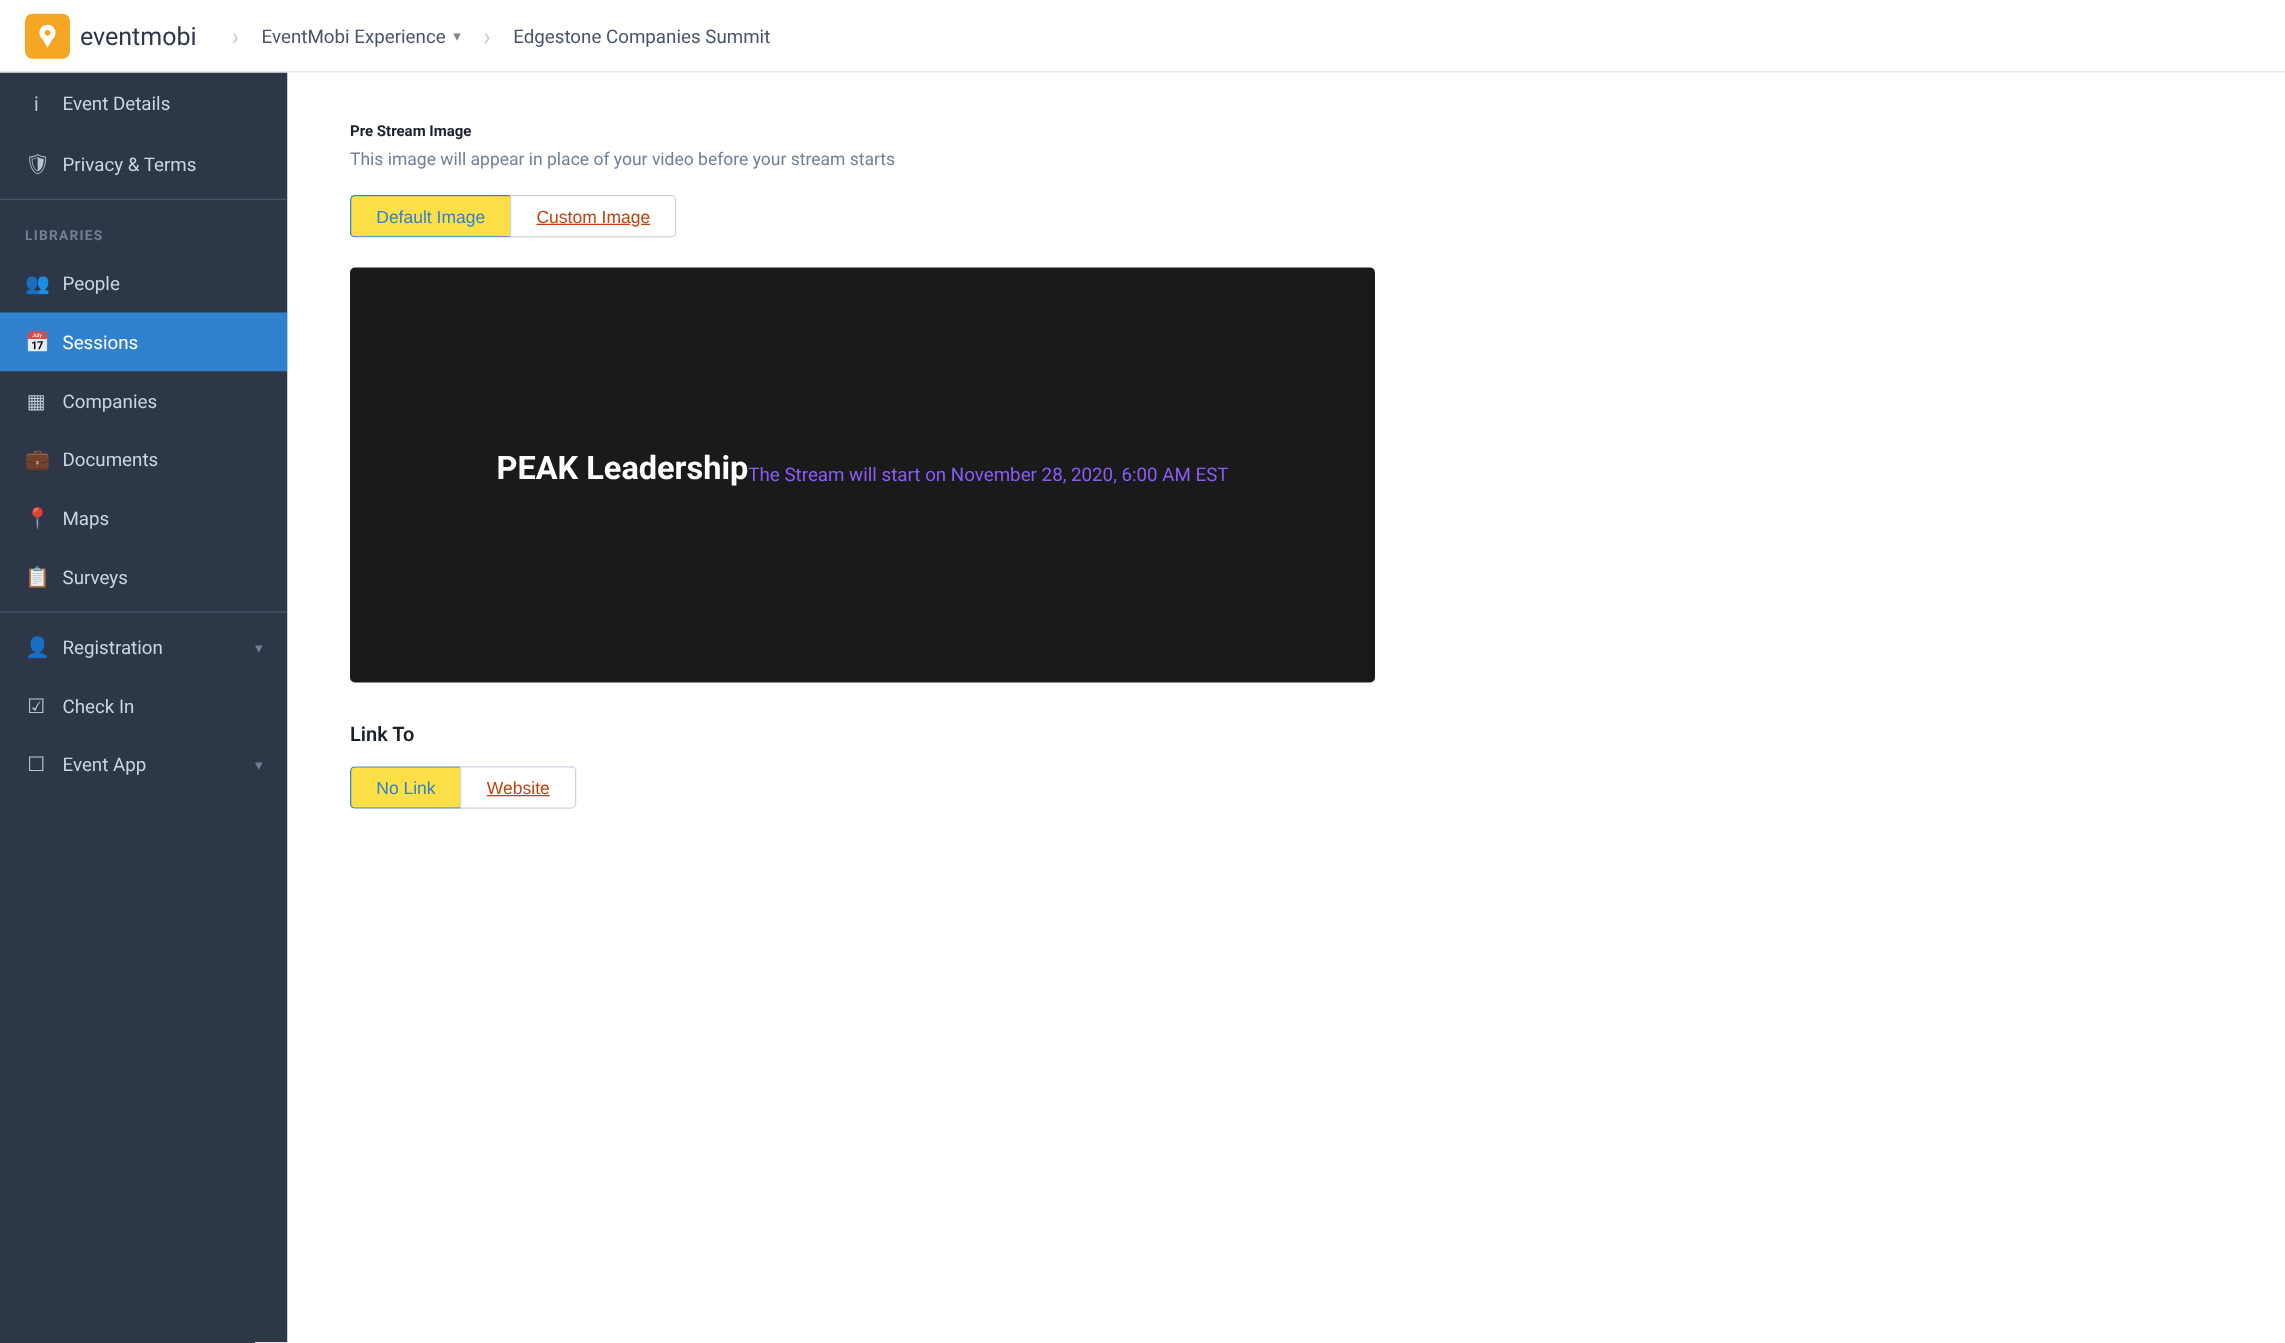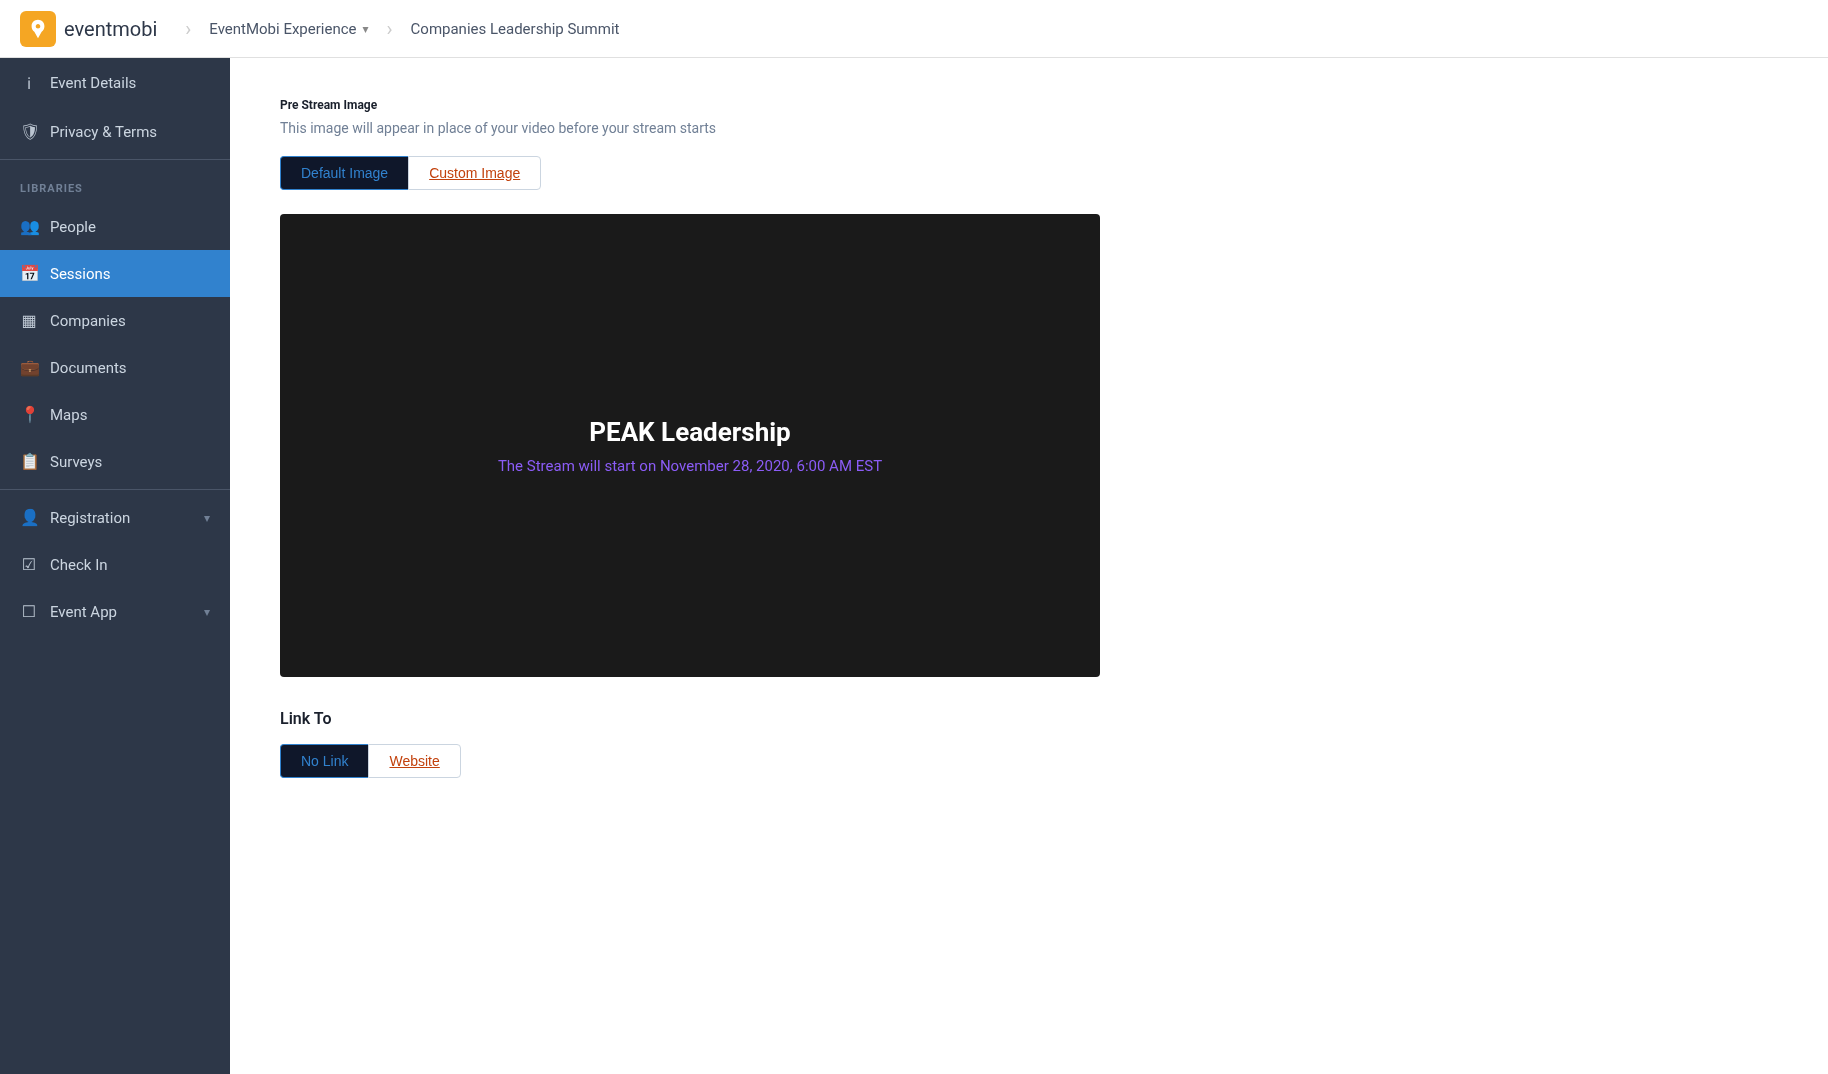--- a/index.html
+++ b/index.html
@@ -57,27 +57,27 @@
 
     
     .tab-group { display: flex; margin-bottom: 24px; }
     .tab-btn {
       padding: 8px 20px; font-size: 14px; font-weight: 500;
       border: 1px solid #cbd5e0; background: #fff; cursor: pointer;
       transition: all 0.15s;
     }
     .tab-btn:first-child { border-radius: 4px 0 0 4px; border-right: none; }
     .tab-btn:last-child { border-radius: 0 4px 4px 0; }
-    .tab-btn.active-tab { color: #3182ce; border-color: #3182ce; background: #0f172a; z-index: 1; }
+    .tab-btn.active-tab { color: #3182ce; border-color: #3182ce; background: #fde047; z-index: 1; }
     .tab-btn:not(.active-tab) { color: #c2410c; text-decoration: underline; }
 
     
     .video-preview {
       background: #1a1a1a; border-radius: 4px; width: 820px; max-width: 100%;
-      height: 463px; display: flex; flex-direction: column;
+      height: 332px; display: flex; 
       align-items: center; justify-content: center; margin-bottom: 32px;
       color: #fff;
     }
     .video-title { font-size: 26px; font-weight: 700; margin-bottom: 10px; }
     .video-subtitle { font-size: 15px; color: #8b5cf6; }
 
     
     .link-section-title { font-size: 16px; font-weight: 600; color: #1a202c; margin-bottom: 16px; }
 
   </style>
@@ -93,21 +93,21 @@
     </div>
     <span class="logo-text">eventmobi</span>
   </div>
   <span class="breadcrumb-sep">›</span>
   <div class="breadcrumb-item">
     <span>EventMobi Experience</span>
     <span class="chevron-icon">▾</span>
   </div>
   <span class="breadcrumb-sep">›</span>
   <div class="breadcrumb-item">
-    <span>Companies Leadership Summit</span>
+    <span>Edgestone Companies Summit</span>
   </div>
 </nav>
 
 <div class="main-layout">
 
   <aside class="sidebar">
     <div class="sidebar-item">
       <span class="icon">ℹ</span>
       <span>Event Details</span>
     </div>

